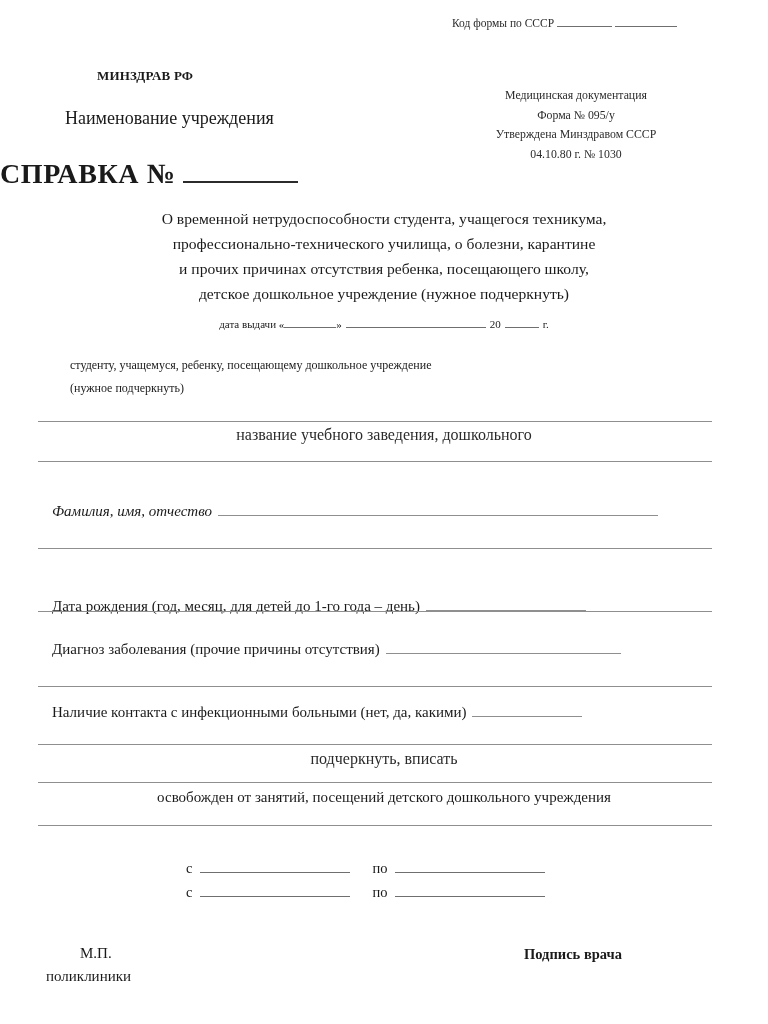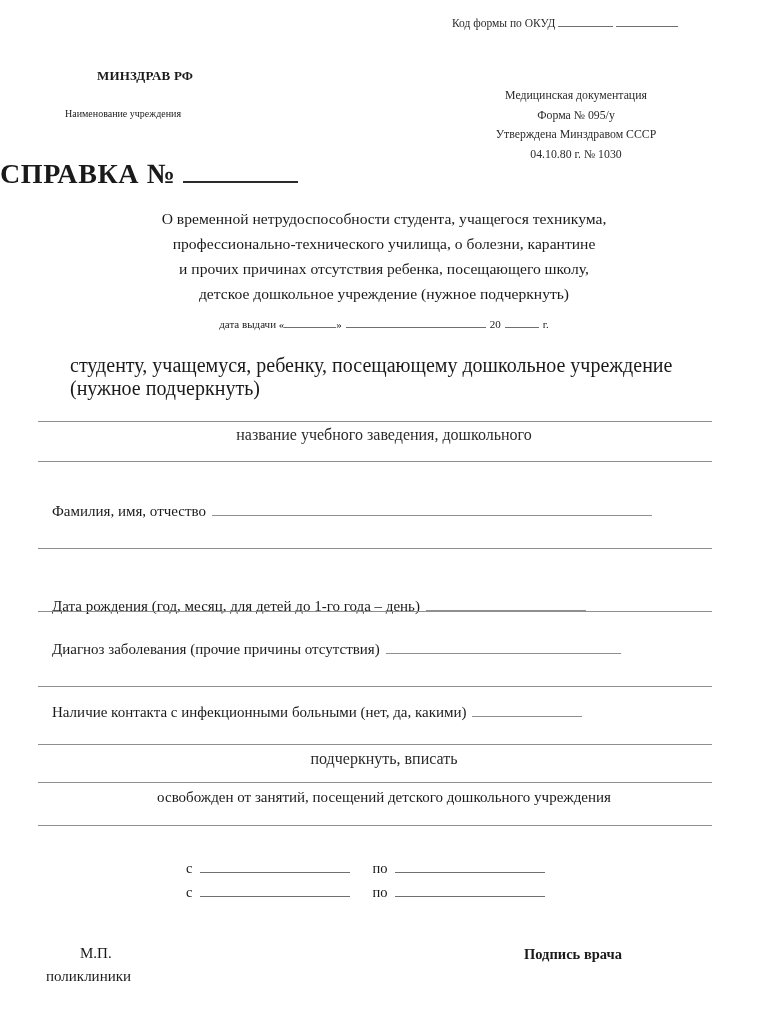--- a/index.html
+++ b/index.html
@@ -53,21 +53,21 @@
     top: 68px;
     left: 97px;
     font-size: 13px;
     font-weight: bold;
     letter-spacing: .2px;
   }
   .inst-name {
     position: absolute;
     top: 108px;
     left: 65px;
-    font-size: 10px;
+    font-size: 18px;
   }
 
   .doc-meta {
     position: absolute;
     top: 86px;
     left: 448px;
     width: 256px;
     text-align: center;
     font-size: 11.8px;
     line-height: 19.5px;
@@ -120,21 +120,21 @@
   .date-line .fill-d1 { display:inline-block; width:52px; border-bottom:1px solid #6f6f6f; height:.8em; }
   .date-line .fill-d2 { display:inline-block; width:140px; border-bottom:1px solid #6f6f6f; height:.8em; margin:0 4px; }
   .date-line .fill-d3 { display:inline-block; width:34px; border-bottom:1px solid #6f6f6f; height:.8em; margin:0 4px; }
 
   
   .addressee {
     position: absolute;
     top: 354px;
     left: 70px;
     width: 640px;
-    font-size: 20px;
+    font-size: 12px;
     line-height: 23px;
   }
   .addressee span { display: block; }
 
   
   .rule {
     position: absolute;
     left: 38px;
     width: 674px;
     height: 0;
@@ -212,21 +212,21 @@
     font-weight: bold;
     white-space: nowrap;
   }
 </style>
 </head>
 <body>
 
 <div class="page">
 
   <div class="code-block">
-    <span class="code-row"><span>Код формы по ОКУД</span>
+    <span class="code-row"><span>Код формы по СССР</span>
       <span class="fill-s w55"></span>
       <span class="fill-s w62"></span></span>
   </div>
 
   <div class="ministry">МИНЗДРАВ РФ</div>
   <div class="inst-name">Наименование учреждения</div>
 
   <div class="doc-meta">
     <span>Медицинская документация</span>
     <span>Форма № 095/у</span>
@@ -247,21 +247,21 @@
 
   <div class="addressee">
     <span>студенту, учащемуся, ребенку, посещающему дошкольное учреждение</span>
     <span>(нужное подчеркнуть)</span>
   </div>
 
   <div class="rule" style="top:421px;"></div>
   <div class="caption" style="top:426px;">название учебного заведения, дошкольного</div>
   <div class="rule" style="top:461px;"></div>
 
-  <div class="field-label" style="top:503px;"><span>Фамилия, имя, отчество</span><span class="inline-fill ff-fio"></span></div>
+  <div class="field-label" style="top:503px;font-style:italic;"><span>Фамилия, имя, отчество</span><span class="inline-fill ff-fio"></span></div>
   <div class="rule" style="top:548px;"></div>
 
   <div class="field-label" style="top:598px;"><span>Дата рождения (год, месяц, для детей до 1-го года – день)</span><span class="inline-fill ff-birth"></span></div>
   <div class="rule" style="top:611px;"></div>
 
   <div class="field-label" style="top:641px;"><span>Диагноз заболевания (прочие причины отсутствия)</span><span class="inline-fill ff-diag"></span></div>
   <div class="rule" style="top:686px;"></div>
 
   <div class="field-label" style="top:704px;"><span>Наличие контакта с инфекционными больными (нет, да, какими)</span><span class="inline-fill ff-cont"></span></div>
   <div class="rule" style="top:744px;"></div>

